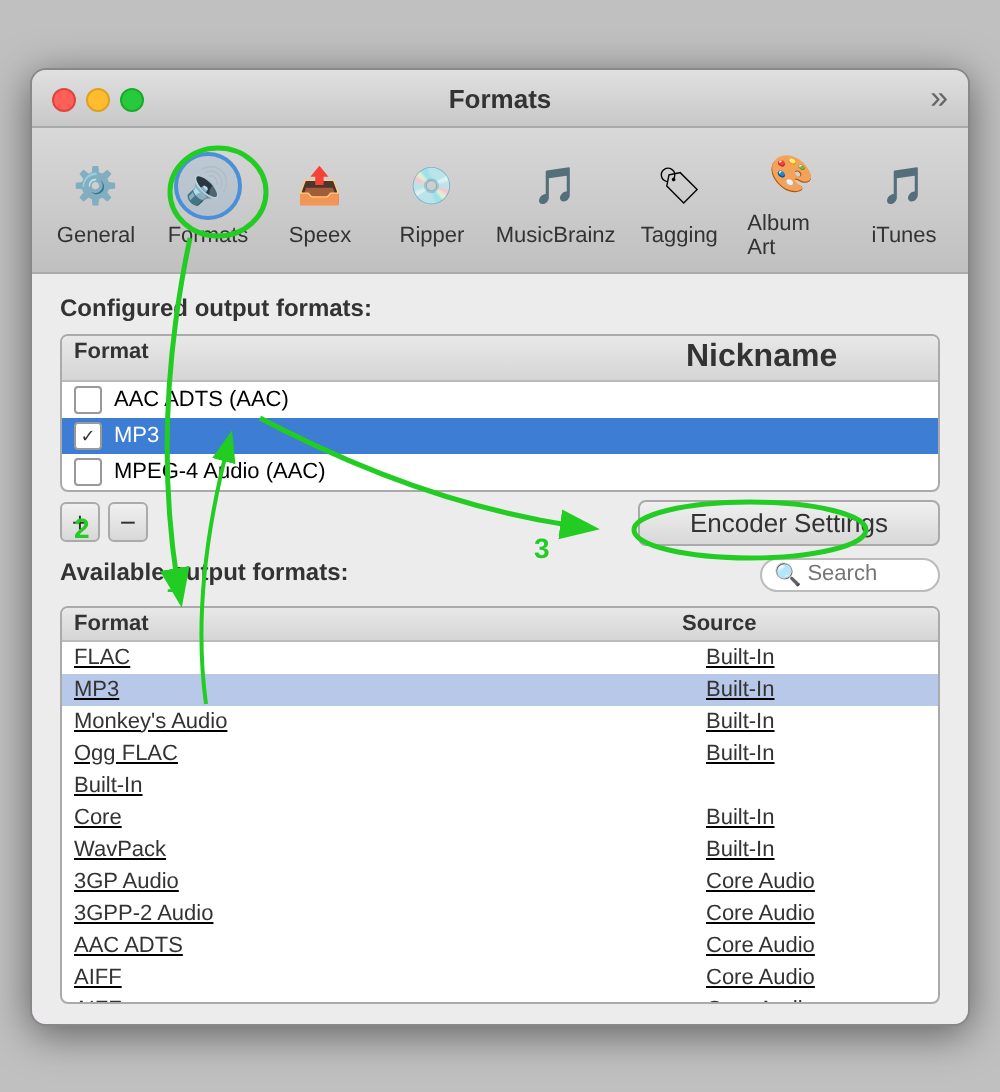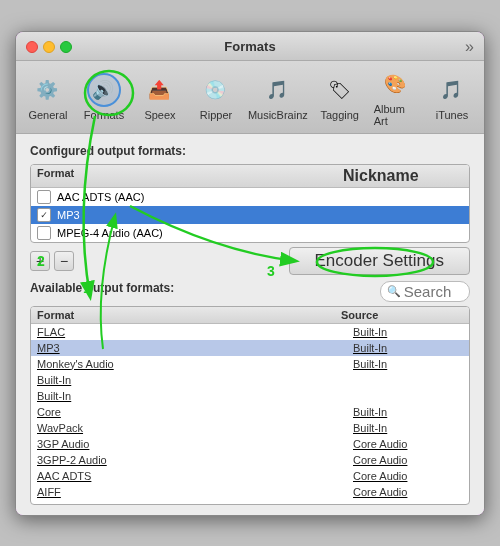--- a/index.html
+++ b/index.html
@@ -179,21 +179,21 @@
       cursor: pointer;
       font-size: 14px;
       color: #333;
     }
     .encoder-btn {
       margin-left: auto;
       background: linear-gradient(to bottom, #f0f0f0, #d8d8d8);
       border: 1px solid #aaa;
       border-radius: 4px;
       padding: 3px 25px;
-      font-size: 17px;
+      font-size: 13px;
       cursor: pointer;
       color: #333;
     }
     .available-section {
       margin-top: 6px;
     }
     .available-header {
       display: flex;
       align-items: flex-start;
       justify-content: space-between;
@@ -209,21 +209,21 @@
       width: 90px;
     }
     .search-icon-small {
       font-size: 11px;
       color: #888;
       margin-right: 3px;
     }
     .search-input {
       border: none;
       outline: none;
-      font-size: 15px;
+      font-size: 11px;
       color: #999;
       background: transparent;
       width: 60px;
     }
     .available-table {
       border: 1px solid #aaa;
       background: white;
       border-radius: 4px;
       overflow: hidden;
     }
@@ -380,20 +380,21 @@
     </div>
                 <div class="avail-row highlighted">
       <span class="avail-col-format">MP3</span>
       <span class="avail-col-source">Built-In</span>
     </div>
                 <div class="avail-row">
       <span class="avail-col-format">Monkey's Audio</span>
       <span class="avail-col-source">Built-In</span>
     </div>
                 <div class="avail-row">
+      <span class="avail-col-format">Ogg FLAC</span>
       <span class="avail-col-source">Built-In</span>
     </div>
                 <div class="avail-row">
       <span class="avail-col-source">Built-In</span>
     </div>
                 <div class="avail-row">
       <span class="avail-col-format">Core</span>
       <span class="avail-col-source">Built-In</span>
     </div>
                 <div class="avail-row">

